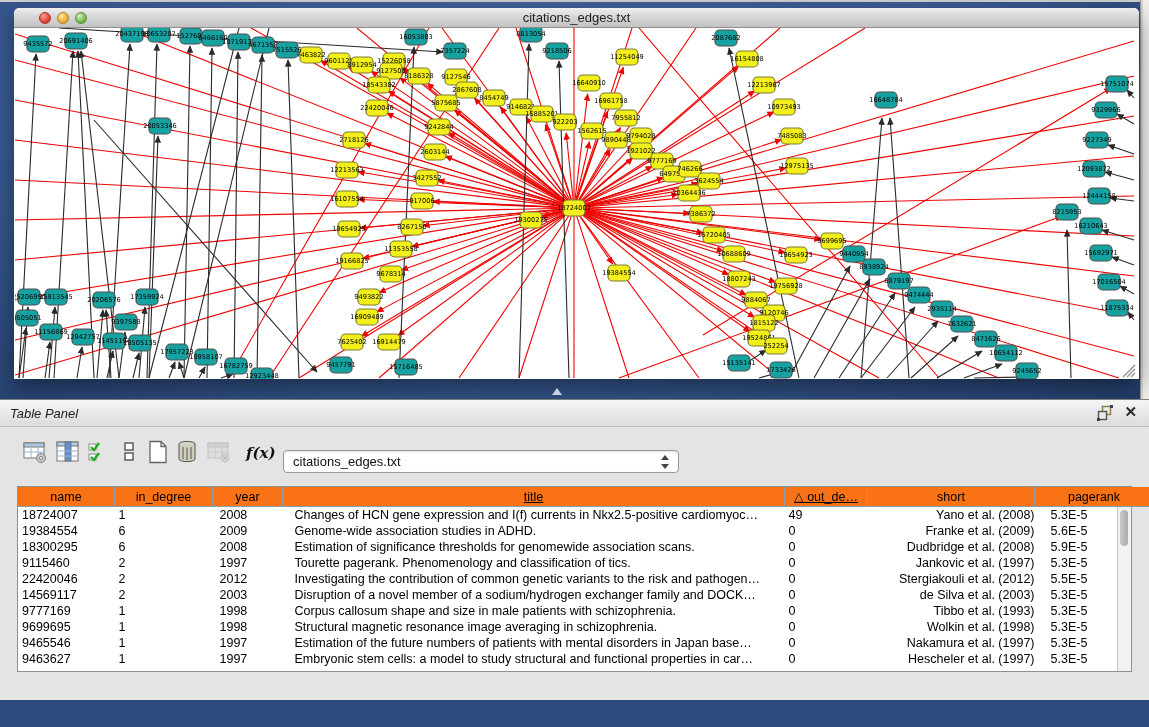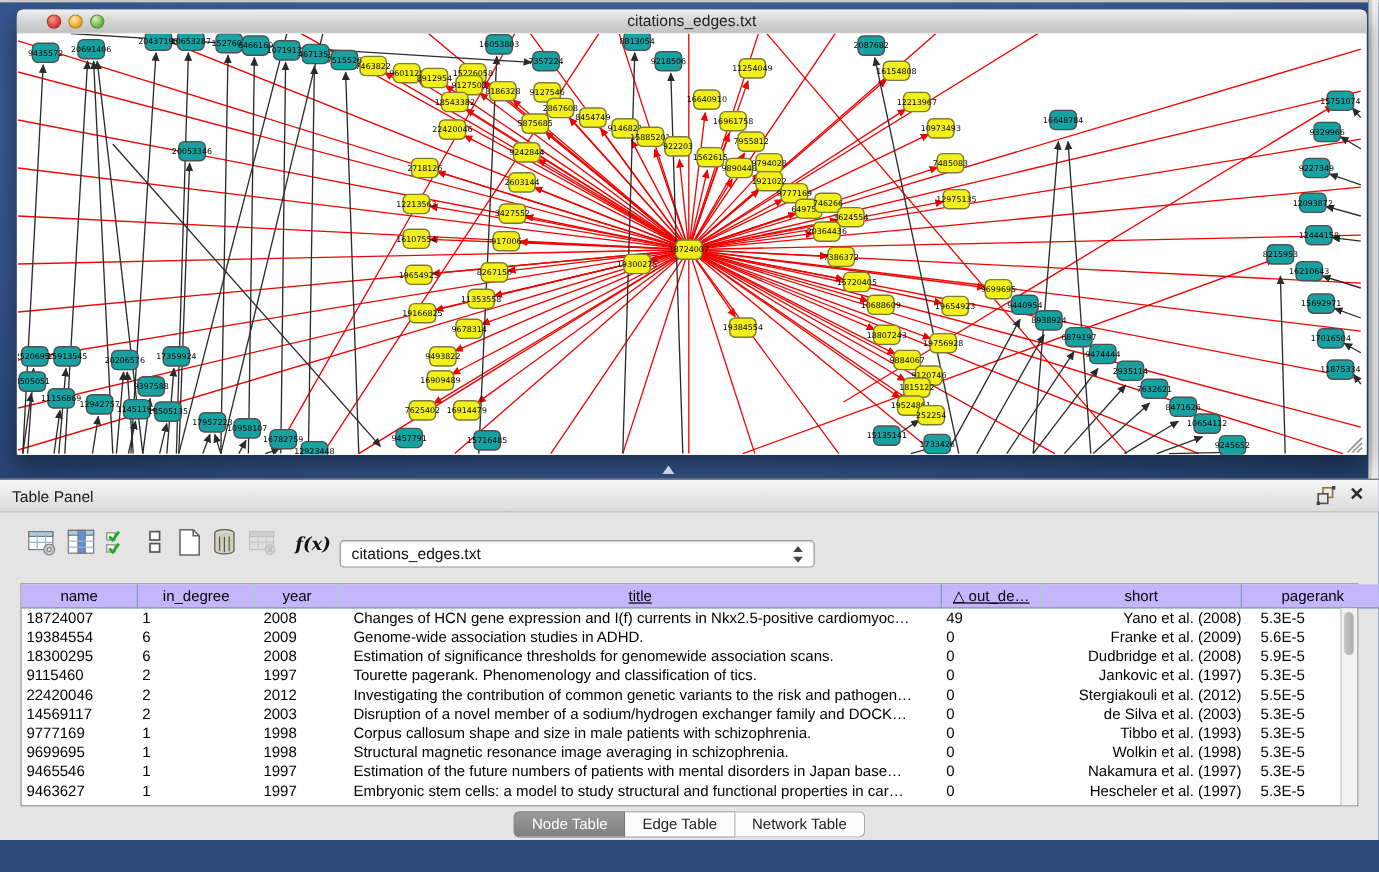--- a/index.html
+++ b/index.html
@@ -27,41 +27,41 @@
   #canvas{position:absolute;left:1px;top:20px;width:1123px;height:351px;background:#fff;overflow:hidden;}
   #graph-svg{position:absolute;left:0;top:0;}
   #splitter-grip{position:absolute;left:552px;top:388px;width:0;height:0;
     border-left:5px solid transparent;border-right:5px solid transparent;border-bottom:7px solid #c9d2e2;}
 
   
   #table-panel{position:absolute;left:0;top:399px;width:1149px;height:301px;background:#e4e4e4;
     border-top:1px solid #7e7e7e;box-sizing:border-box;}
   #panel-header{position:absolute;left:0;top:0;width:100%;height:27px;
     background:linear-gradient(#f5f5f5,#dcdcdc);border-bottom:1px solid #bdbdbd;box-sizing:border-box;}
-  #panel-title{position:absolute;left:10px;top:6px;font-size:13px;color:#1d1d1d;}
+  #panel-title{position:absolute;left:10px;top:6px;font-size:13px;color:#1d1d1d;font-style:italic;}
   #float-icon{position:absolute;right:36px;top:5px;width:16px;height:16px;}
   #close-icon{position:absolute;right:12px;top:3px;font-size:15px;font-weight:bold;color:#2b2b2b;cursor:default;}
 
   #toolbar{position:absolute;left:0;top:27px;width:100%;height:52px;}
   .tb-icon{position:absolute;top:12px;width:26px;height:26px;}
   #fx-label{position:absolute;left:246px;top:17px;font-size:15px;color:#111;
     font-family:"DejaVu Serif",serif;font-style:italic;font-weight:bold;}
   #network-combo{position:absolute;left:283px;top:23px;width:396px;height:23px;background:#fff;
     border:1px solid #9a9a9a;border-radius:4px;box-sizing:border-box;box-shadow:inset 0 1px 2px rgba(0,0,0,.12);}
   #combo-value{position:absolute;left:9px;top:3px;font-size:13px;color:#111;}
   #combo-arrows{position:absolute;right:8px;top:2px;width:10px;height:18px;}
   #combo-arrows .up{position:absolute;left:1px;top:2px;width:0;height:0;
     border-left:4px solid transparent;border-right:4px solid transparent;border-bottom:5px solid #444;}
   #combo-arrows .down{position:absolute;left:1px;bottom:2px;width:0;height:0;
     border-left:4px solid transparent;border-right:4px solid transparent;border-top:5px solid #444;}
 
   #table-wrap{position:absolute;left:17px;top:86px;width:1115px;height:186px;background:#fff;
     border:1px solid #8f8f8f;box-sizing:border-box;}
   #grid{border-collapse:collapse;table-layout:fixed;width:1101px;font-size:12.5px;color:#000;}
-  #grid th{background:#c4b5fd;border-right:1px solid #86a0ae;border-bottom:1px solid #86a0ae;
+  #grid th{background:#f97316;border-right:1px solid #86a0ae;border-bottom:1px solid #86a0ae;
     font-weight:normal;font-size:12.5px;height:19px;padding:0 2px;overflow:hidden;white-space:nowrap;}
   #grid td{height:16px;padding:0 0 0 4px;overflow:hidden;white-space:nowrap;}
   #grid td.c3{padding-left:12px;}
   #grid td.c2{padding-left:7px;}
   #grid td.c5{padding-left:14px;text-align:right;}
   #grid td.c6{padding-left:16px;}
   #vscroll{position:absolute;right:0;top:20px;width:13px;height:164px;background:#f2f2f2;border-left:1px solid #c4c4c4;}
   #vthumb{position:absolute;left:2px;top:3px;width:8px;height:36px;background:linear-gradient(90deg,#c9c9c9,#ababab);border-radius:4px;}
 
   #tabbar{position:absolute;left:0;top:276px;width:100%;height:22px;text-align:center;}
@@ -895,16 +895,15 @@
               <td class="c5">Hescheler et al. (1997)</td>
               <td class="c6">5.3E-5</td>
             </tr>
           </tbody>
       </table>
       <div id="vscroll">
         <div id="vthumb"></div>
       </div>
     </div>
 
-    <div id="tabbar"><span class="seg selected">Node Table</span><span class="seg">Edge Table</span><span class="seg">Network Table</span></div>
   </div>
 
 </div>
 
 </body></html>

